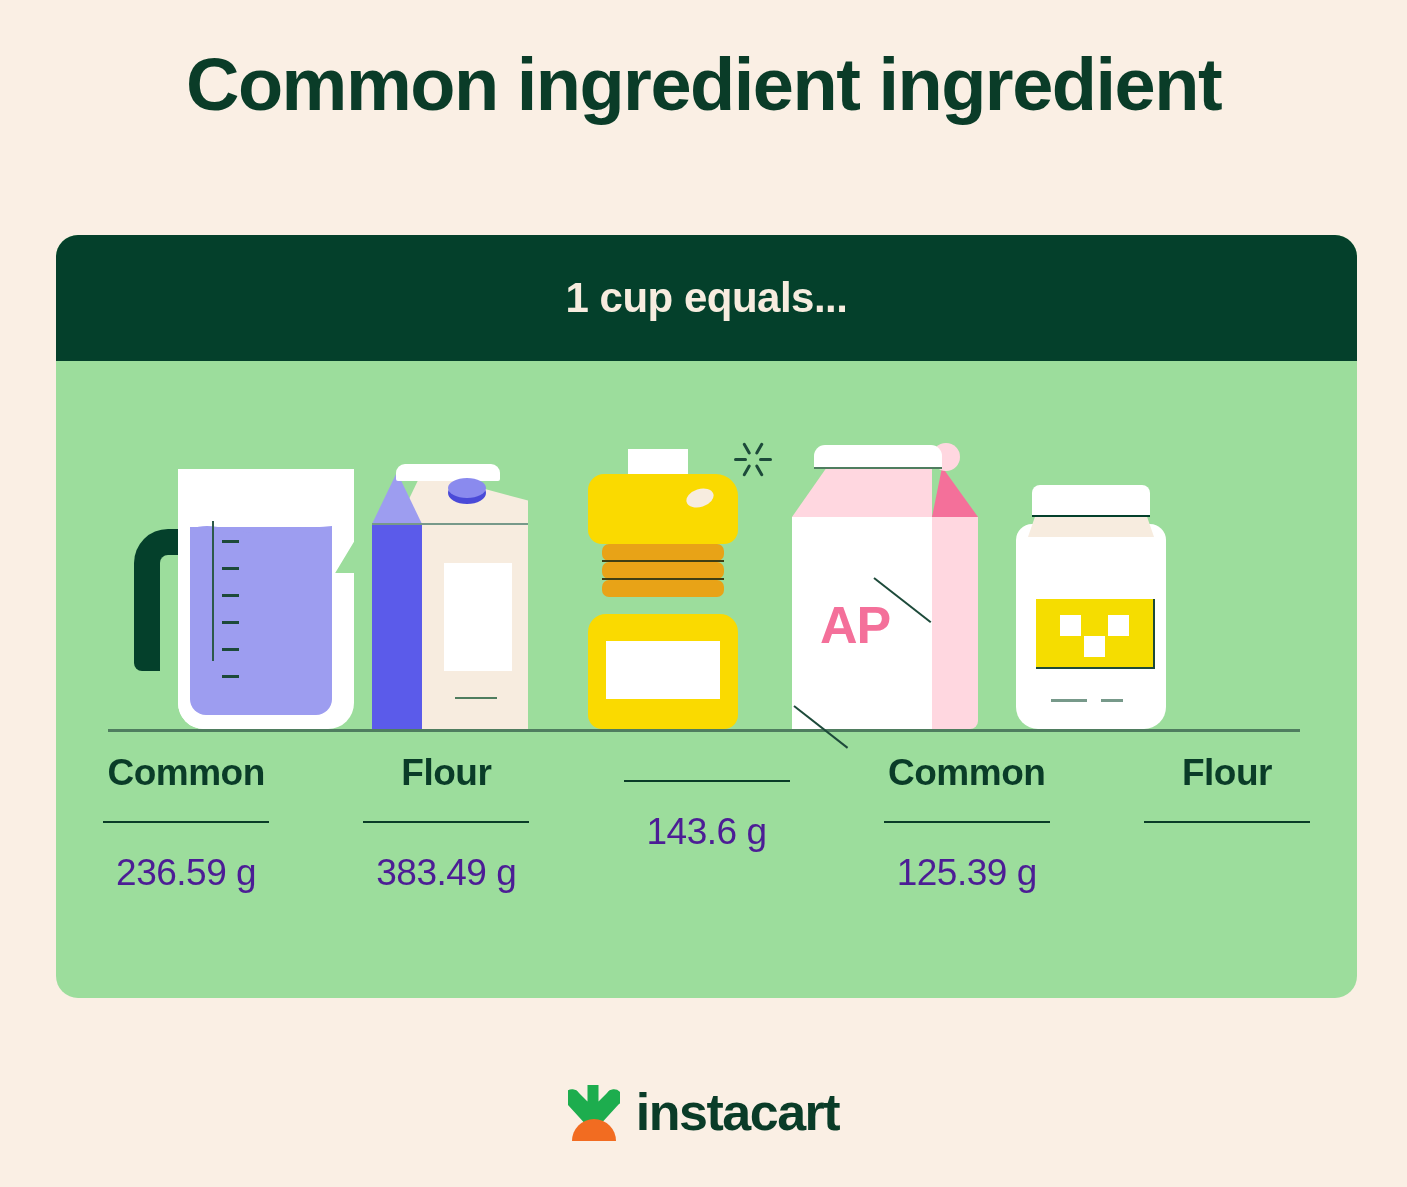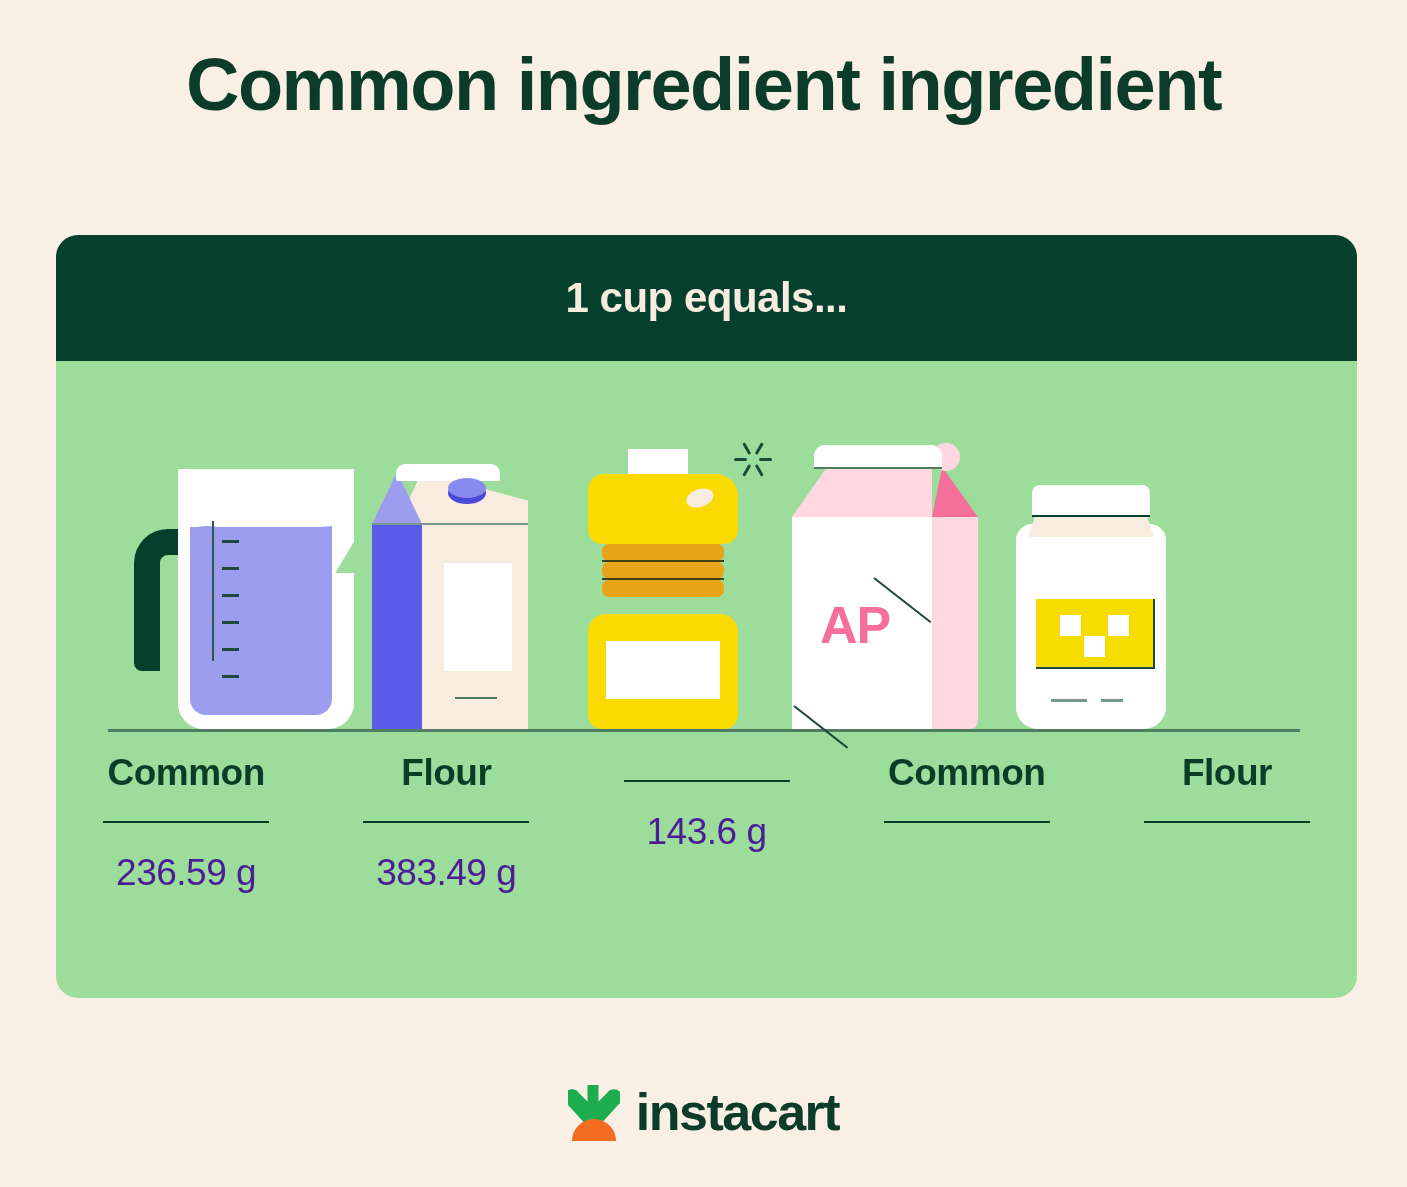--- a/index.html
+++ b/index.html
@@ -567,20 +567,21 @@
           <div class="col-rule"></div>
           <div class="col-value">383.49 g</div>
         </div>
         <div class="col">
           <div class="col-rule"></div>
           <div class="col-value">143.6 g</div>
         </div>
         <div class="col">
           <div class="col-name">Common</div>
           <div class="col-rule"></div>
+          <div class="col-value">125.39 g</div>
         </div>
         <div class="col">
           <div class="col-name">Flour</div>
           <div class="col-rule"></div>
         </div>
       </div>
 
     </div>
   </div>
 

